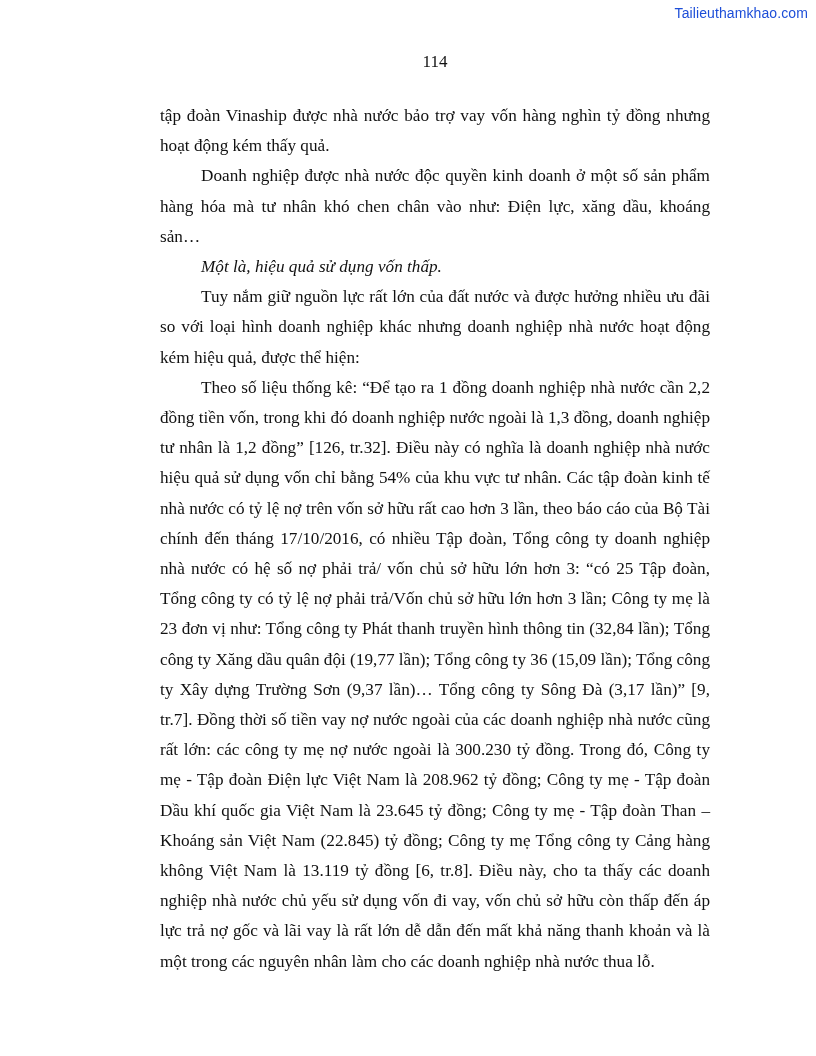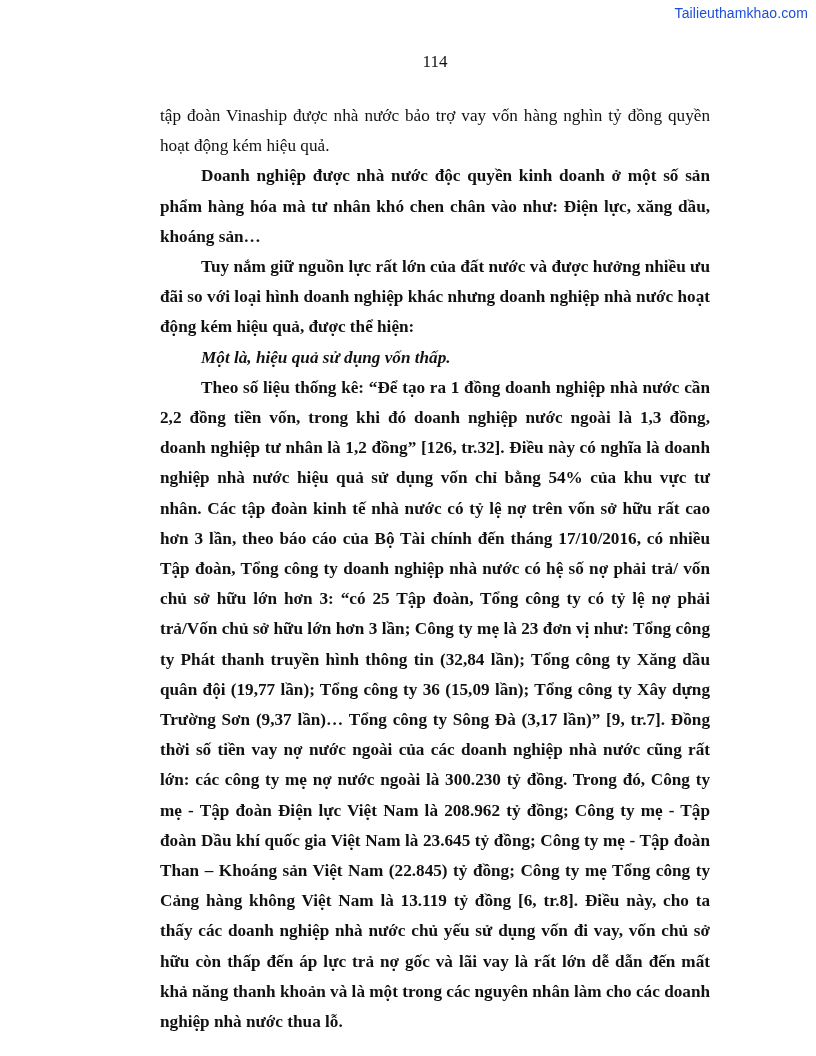--- a/index.html
+++ b/index.html
@@ -39,32 +39,31 @@
       width: 550px;
       font-size: 17.2px;
       line-height: 30.2px;
       text-align: justify;
     }
     .body-text p {
       margin: 0;
     }
     .indent {
       text-indent: 41px;
-      font-weight: bold;
     }
     .italic {
       font-style: italic;
     }
   </style>
 </head>
 <body>
 
 <div class="watermark">Tailieuthamkhao.com</div>
 
 <div class="page-number">114</div>
 
 <div class="body-text">
-  <p>tập đoàn Vinaship được nhà nước bảo trợ vay vốn hàng nghìn tỷ đồng quyền hoạt động kém hiệu quả.</p>
+  <p>tập đoàn Vinaship được nhà nước bảo trợ vay vốn hàng nghìn tỷ đồng nhưng hoạt động kém thấy quả.</p>
   <p class="indent">Doanh nghiệp được nhà nước độc quyền kinh doanh ở một số sản phẩm hàng hóa mà tư nhân khó chen chân vào như: Điện lực, xăng dầu, khoáng sản…</p>
+  <p class="indent italic">Một là, hiệu quả sử dụng vốn thấp.</p>
   <p class="indent">Tuy nắm giữ nguồn lực rất lớn của đất nước và được hưởng nhiều ưu đãi so với loại hình doanh nghiệp khác nhưng doanh nghiệp nhà nước hoạt động kém hiệu quả, được thể hiện:</p>
-  <p class="indent italic">Một là, hiệu quả sử dụng vốn thấp.</p>
   <p class="indent">Theo số liệu thống kê: “Để tạo ra 1 đồng doanh nghiệp nhà nước cần 2,2 đồng tiền vốn, trong khi đó doanh nghiệp nước ngoài là 1,3 đồng, doanh nghiệp tư nhân là 1,2 đồng” [126, tr.32]. Điều này có nghĩa là doanh nghiệp nhà nước hiệu quả sử dụng vốn chỉ bằng 54% của khu vực tư nhân. Các tập đoàn kinh tế nhà nước có tỷ lệ nợ trên vốn sở hữu rất cao hơn 3 lần, theo báo cáo của Bộ Tài chính đến tháng 17/10/2016, có nhiều Tập đoàn, Tổng công ty doanh nghiệp nhà nước có hệ số nợ phải trả/ vốn chủ sở hữu lớn hơn 3: “có 25 Tập đoàn, Tổng công ty có tỷ lệ nợ phải trả/Vốn chủ sở hữu lớn hơn 3 lần; Công ty mẹ là 23 đơn vị như: Tổng công ty Phát thanh truyền hình thông tin (32,84 lần); Tổng công ty Xăng dầu quân đội (19,77 lần); Tổng công ty 36 (15,09 lần); Tổng công ty Xây dựng Trường Sơn (9,37 lần)… Tổng công ty Sông Đà (3,17 lần)” [9, tr.7]. Đồng thời số tiền vay nợ nước ngoài của các doanh nghiệp nhà nước cũng rất lớn: các công ty mẹ nợ nước ngoài là 300.230 tỷ đồng. Trong đó, Công ty mẹ - Tập đoàn Điện lực Việt Nam là 208.962 tỷ đồng; Công ty mẹ - Tập đoàn Dầu khí quốc gia Việt Nam là 23.645 tỷ đồng; Công ty mẹ - Tập đoàn Than – Khoáng sản Việt Nam (22.845) tỷ đồng; Công ty mẹ Tổng công ty Cảng hàng không Việt Nam là 13.119 tỷ đồng [6, tr.8]. Điều này, cho ta thấy các doanh nghiệp nhà nước chủ yếu sử dụng vốn đi vay, vốn chủ sở hữu còn thấp đến áp lực trả nợ gốc và lãi vay là rất lớn dễ dẫn đến mất khả năng thanh khoản và là một trong các nguyên nhân làm cho các doanh nghiệp nhà nước thua lỗ.</p>
 </div>
 
 </body></html>

